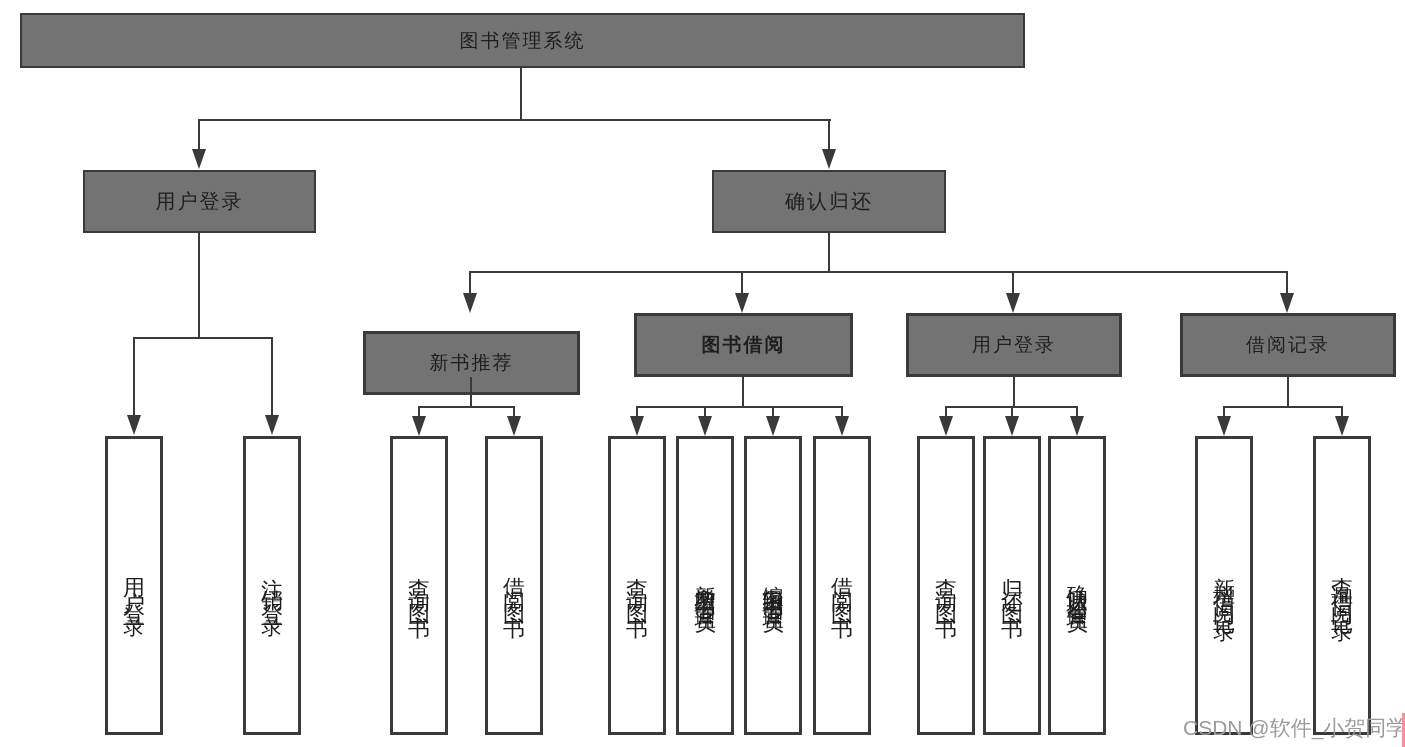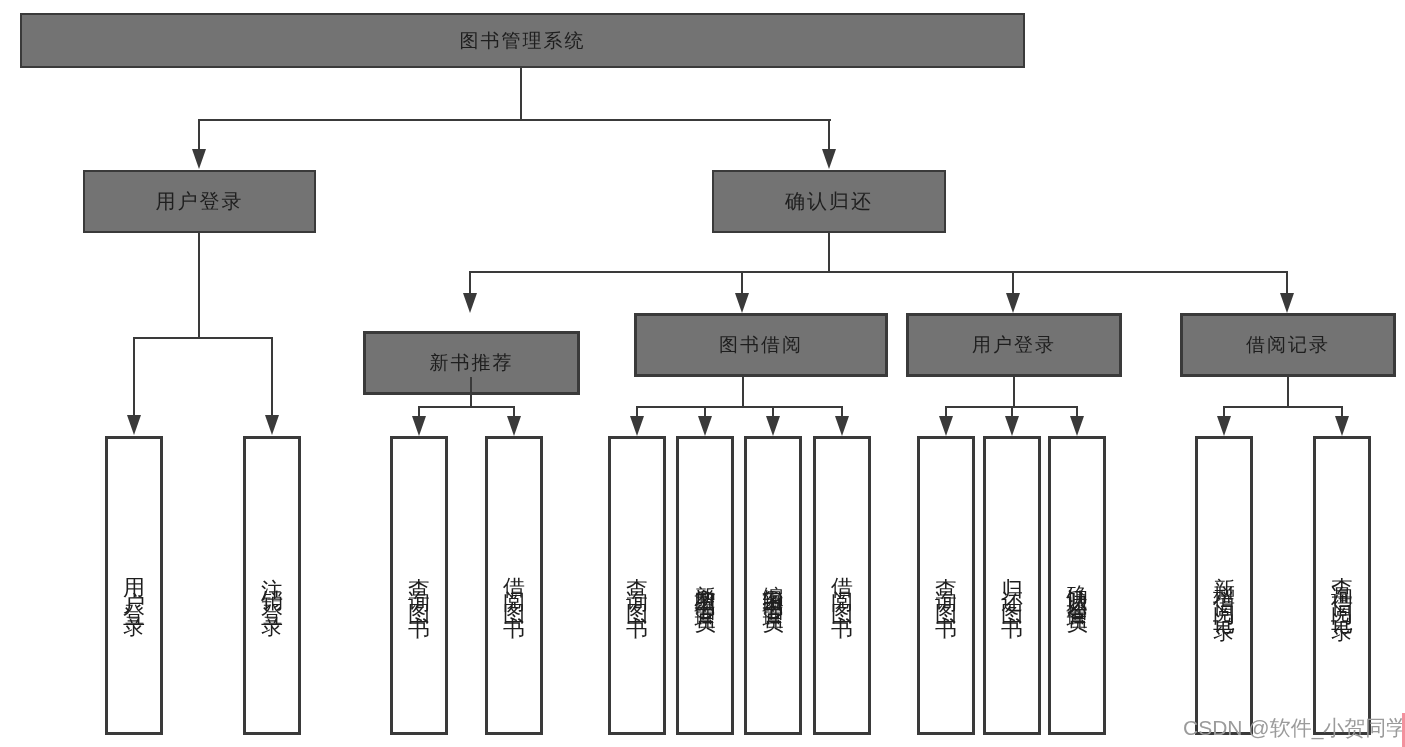--- a/index.html
+++ b/index.html
@@ -102,21 +102,21 @@
   <div class="vline" style="left:741px;top:271px;height:25px;"></div>
   <div class="ahead" style="left:735px;top:293px;"></div>
   <div class="vline" style="left:1012px;top:271px;height:25px;"></div>
   <div class="ahead" style="left:1006px;top:293px;"></div>
   <div class="vline" style="left:1286px;top:271px;height:25px;"></div>
   <div class="ahead" style="left:1280px;top:293px;"></div>
 
   <div class="box lvl2-box" style="left:363px;top:331px;width:217px;height:64px;">
     <span>新书推荐</span>
   </div>
-  <div class="box lvl2-box" style="left:634px;top:313px;width:254px;height:64px;">
+  <div class="box lvl2-box" style="left:634px;top:313px;width:219px;height:64px;font-weight:bold;">
     <span>图书借阅</span>
   </div>
   <div class="box lvl2-box" style="left:906px;top:313px;width:216px;height:64px;">
     <span>用户登录</span>
   </div>
   <div class="box lvl2-box" style="left:1180px;top:313px;width:216px;height:64px;">
     <span>借阅记录</span>
   </div>
 
   <div class="vline" style="left:470px;top:377px;height:30px;"></div>

